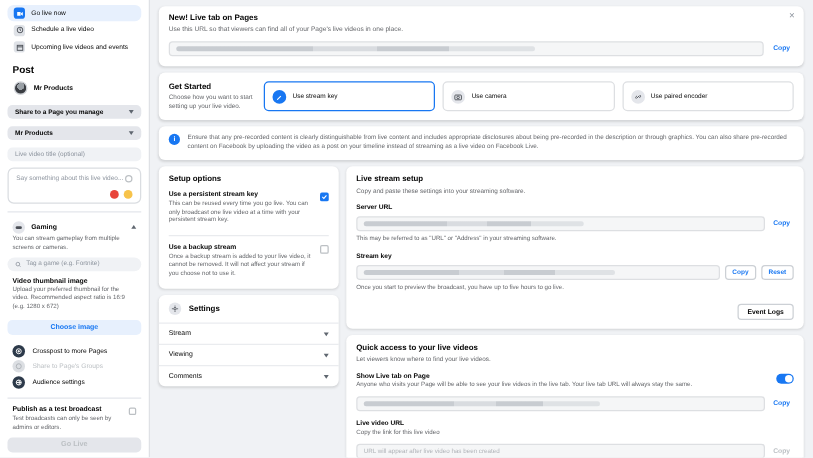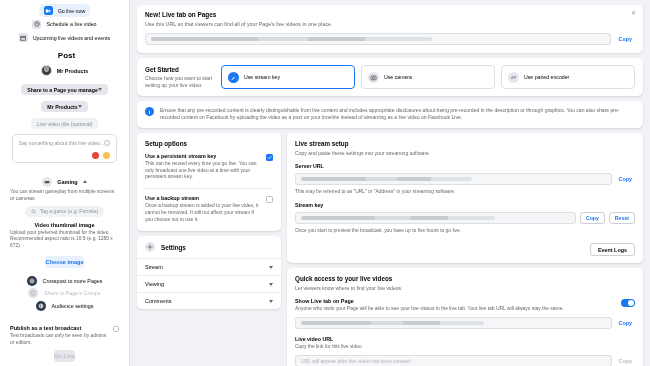--- a/index.html
+++ b/index.html
@@ -8,27 +8,26 @@
     background: #f0f2f5;
     font-family: "Liberation Sans", sans-serif;
     font-size: 6px;
     color: #1c1e21;
     overflow: hidden;
   }
   .app { display: flex; width: 650px; height: 366px; }
 
   
   .sidebar {
-    width: 130px; height: 366px;
+    width: 120px; height: 366px;
     background: #ffffff;
     border-right: 1px solid #dfe1e5;
     padding: 4px 6px;
     display: flex; flex-direction: column;
     position: relative;
-    align-items: center;
   }
   .nav-item {
     display: flex; align-items: center; gap: 5px;
     height: 17px; padding: 0 5px;
     border-radius: 5px;
     color: #050505;
     font-size: 5.3px;
   }
   .nav-item.active { background: #e7f0fd; }
   .nav-ic { width: 9px; height: 9px; border-radius: 2.5px; flex: 0 0 auto;

